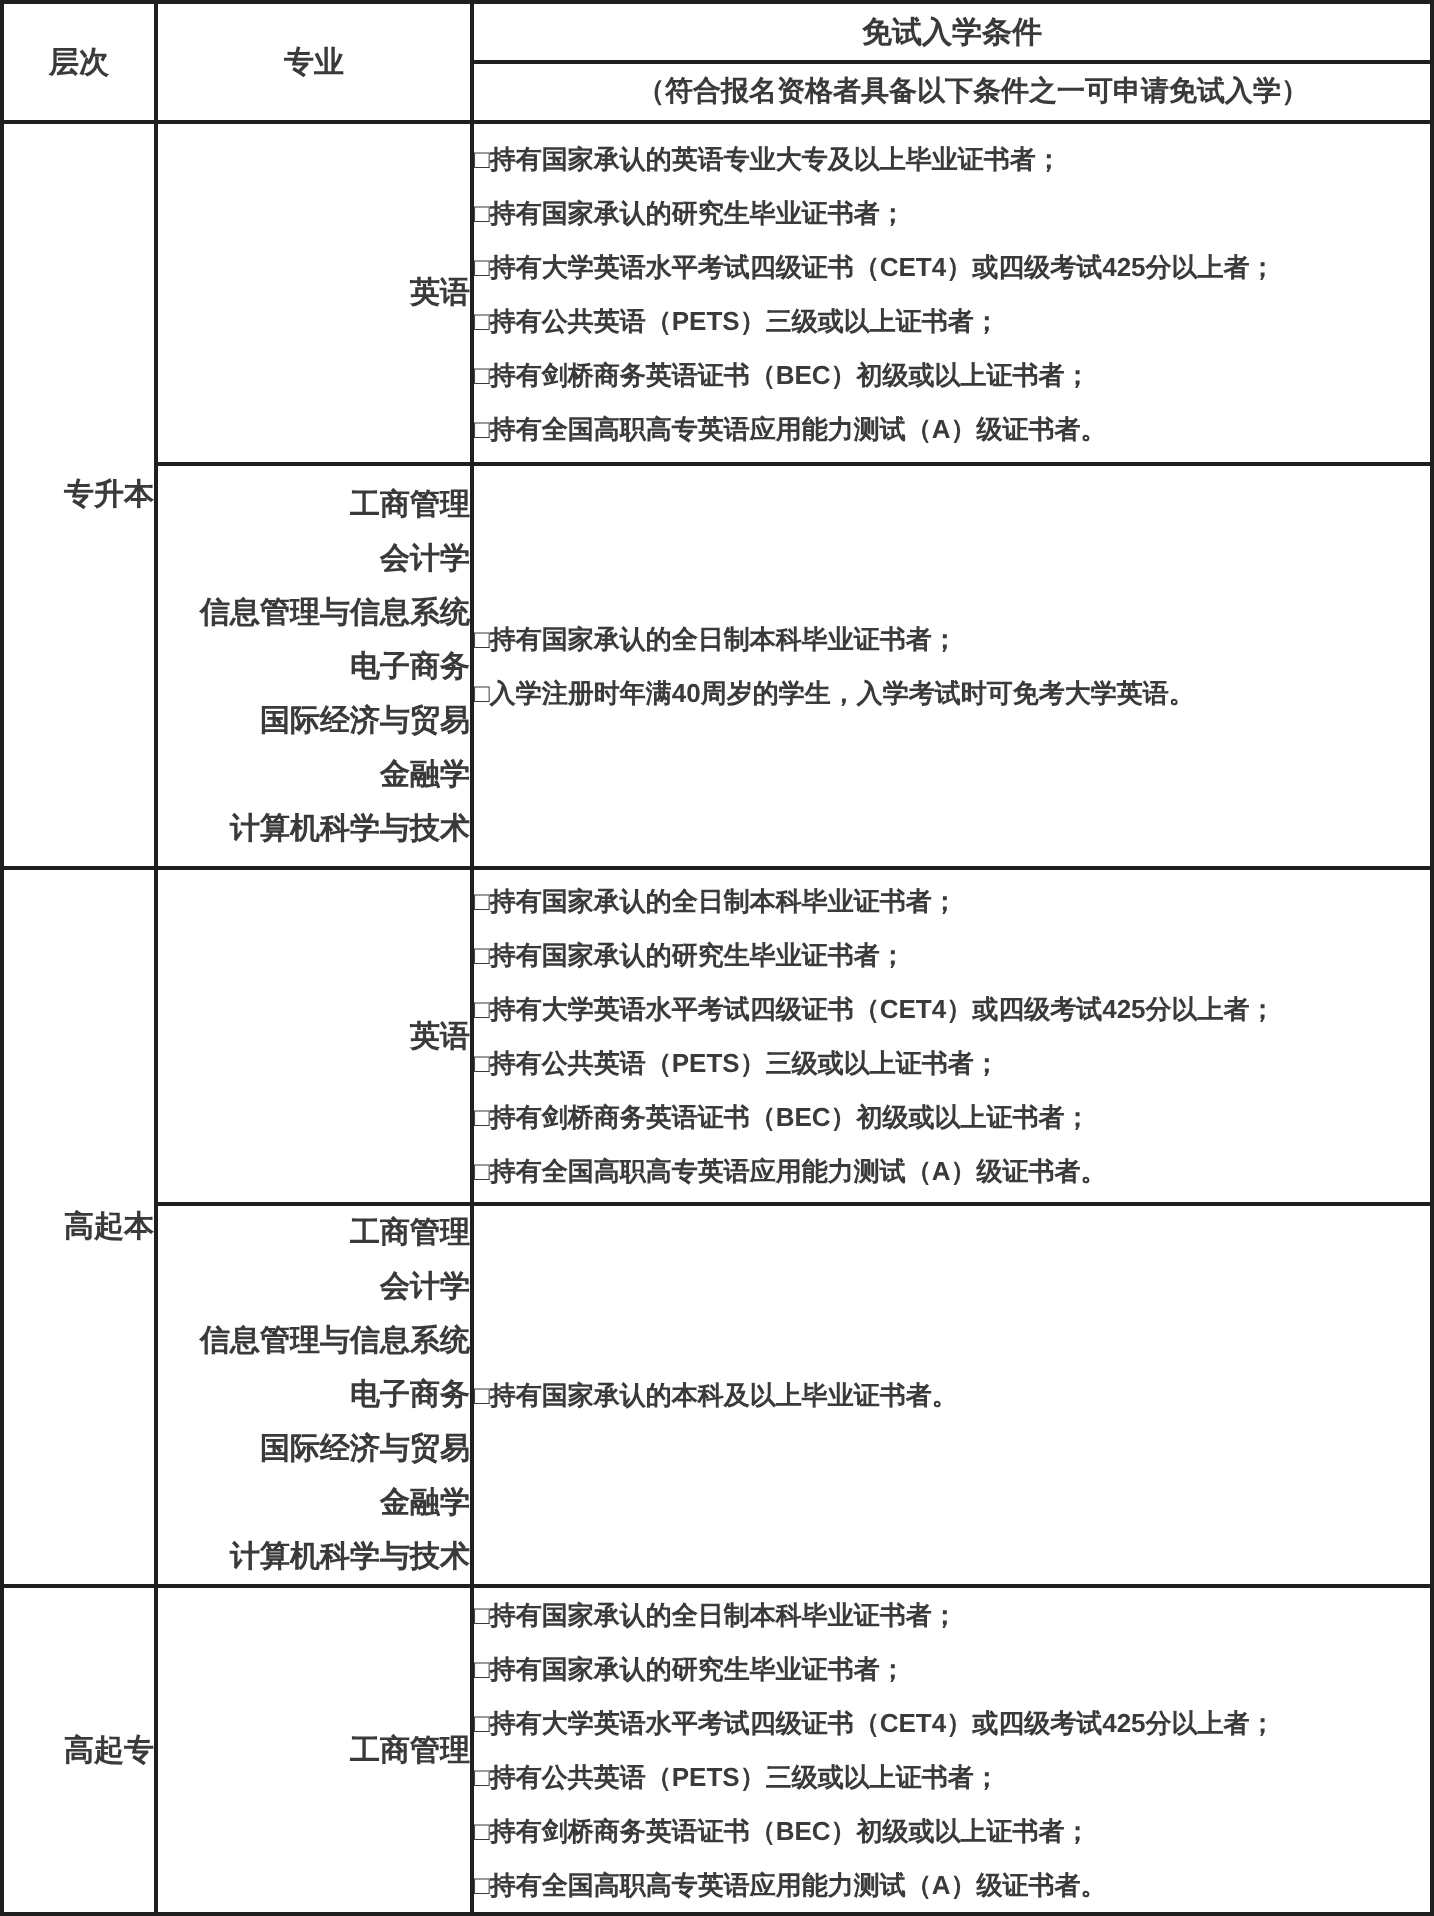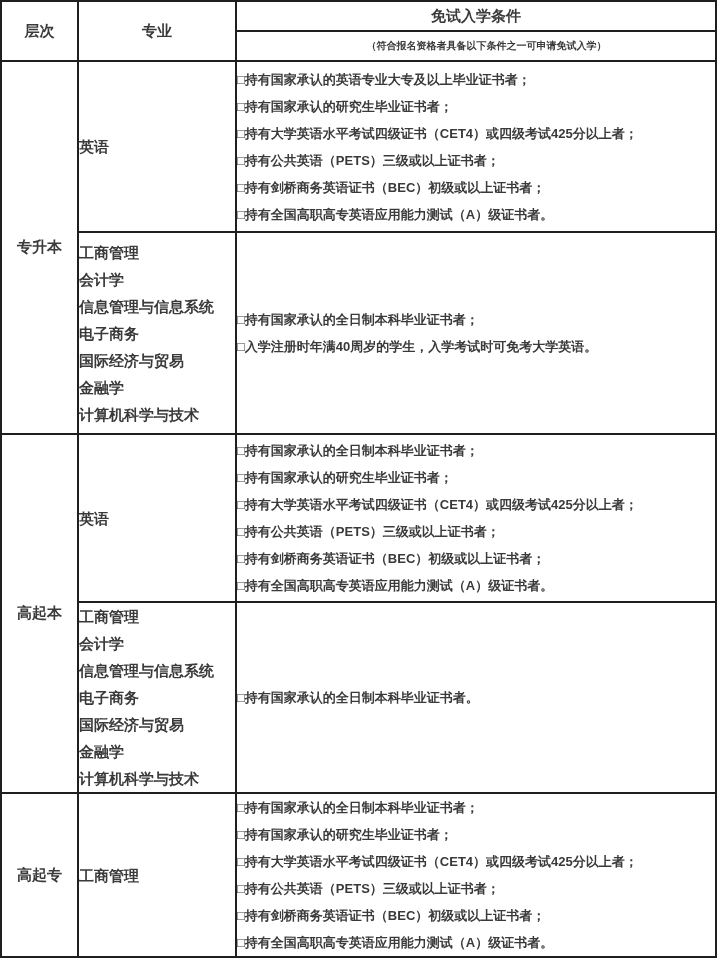--- a/index.html
+++ b/index.html
@@ -29,37 +29,37 @@
     padding: 0;
     overflow: hidden;
   }
 
   col.c-level { width: 77px; }
   col.c-major { width: 158px; }
   col.c-cond  { width: 480px; }
 
   thead th { text-align: center; font-size: 15px; }
   thead tr.hdr-top th { height: 30px; }
-  thead tr.hdr-sub th { height: 30px; font-size: 10px; padding-left: 21px; }
+  thead tr.hdr-sub th { height: 30px; font-size: 14px; padding-left: 21px; }
   th.h-cond { border-bottom-width: 1px; }
   th.h-cond-sub { border-top-width: 1px; }
 
   tbody tr:nth-child(1) { height: 171px; }
   tbody tr:nth-child(2) { height: 202px; }
   tbody tr:nth-child(3) { height: 168px; }
   tbody tr:nth-child(4) { height: 190px; }
   tbody tr:nth-child(5) { height: 163px; }
 
   td.level-cell {
-    text-align: center;
+    text-align: right;
     font-size: 15px;
   }
 
   td.major-cell {
-    text-align: left;
+    text-align: right;
     font-size: 15px;
     line-height: 27px;
   }
 
   td.cond-cell {
     text-align: left;
     font-size: 13px;
     line-height: 27px;
     padding: 4px 2px 4px 3px;
   }
@@ -135,21 +135,21 @@
           <td class="major-cell">
             <div class="major-line">工商管理</div>
             <div class="major-line">会计学</div>
             <div class="major-line">信息管理与信息系统</div>
             <div class="major-line">电子商务</div>
             <div class="major-line">国际经济与贸易</div>
             <div class="major-line">金融学</div>
             <div class="major-line">计算机科学与技术</div>
           </td>
           <td class="cond-cell">
-            <div class="cond-line"><span class="checkbox">□</span><span>持有国家承认的全日制本科毕业证书者。</span></div>
+            <div class="cond-line"><span class="checkbox">□</span><span>持有国家承认的本科及以上毕业证书者。</span></div>
           </td>
         </tr>
         <tr>
           <td class="level-cell" rowspan="1">高起专</td>
           <td class="major-cell">
             <div class="major-line">工商管理</div>
           </td>
           <td class="cond-cell">
             <div class="cond-line"><span class="checkbox">□</span><span>持有国家承认的全日制本科毕业证书者；</span></div>
             <div class="cond-line"><span class="checkbox">□</span><span>持有国家承认的研究生毕业证书者；</span></div>

